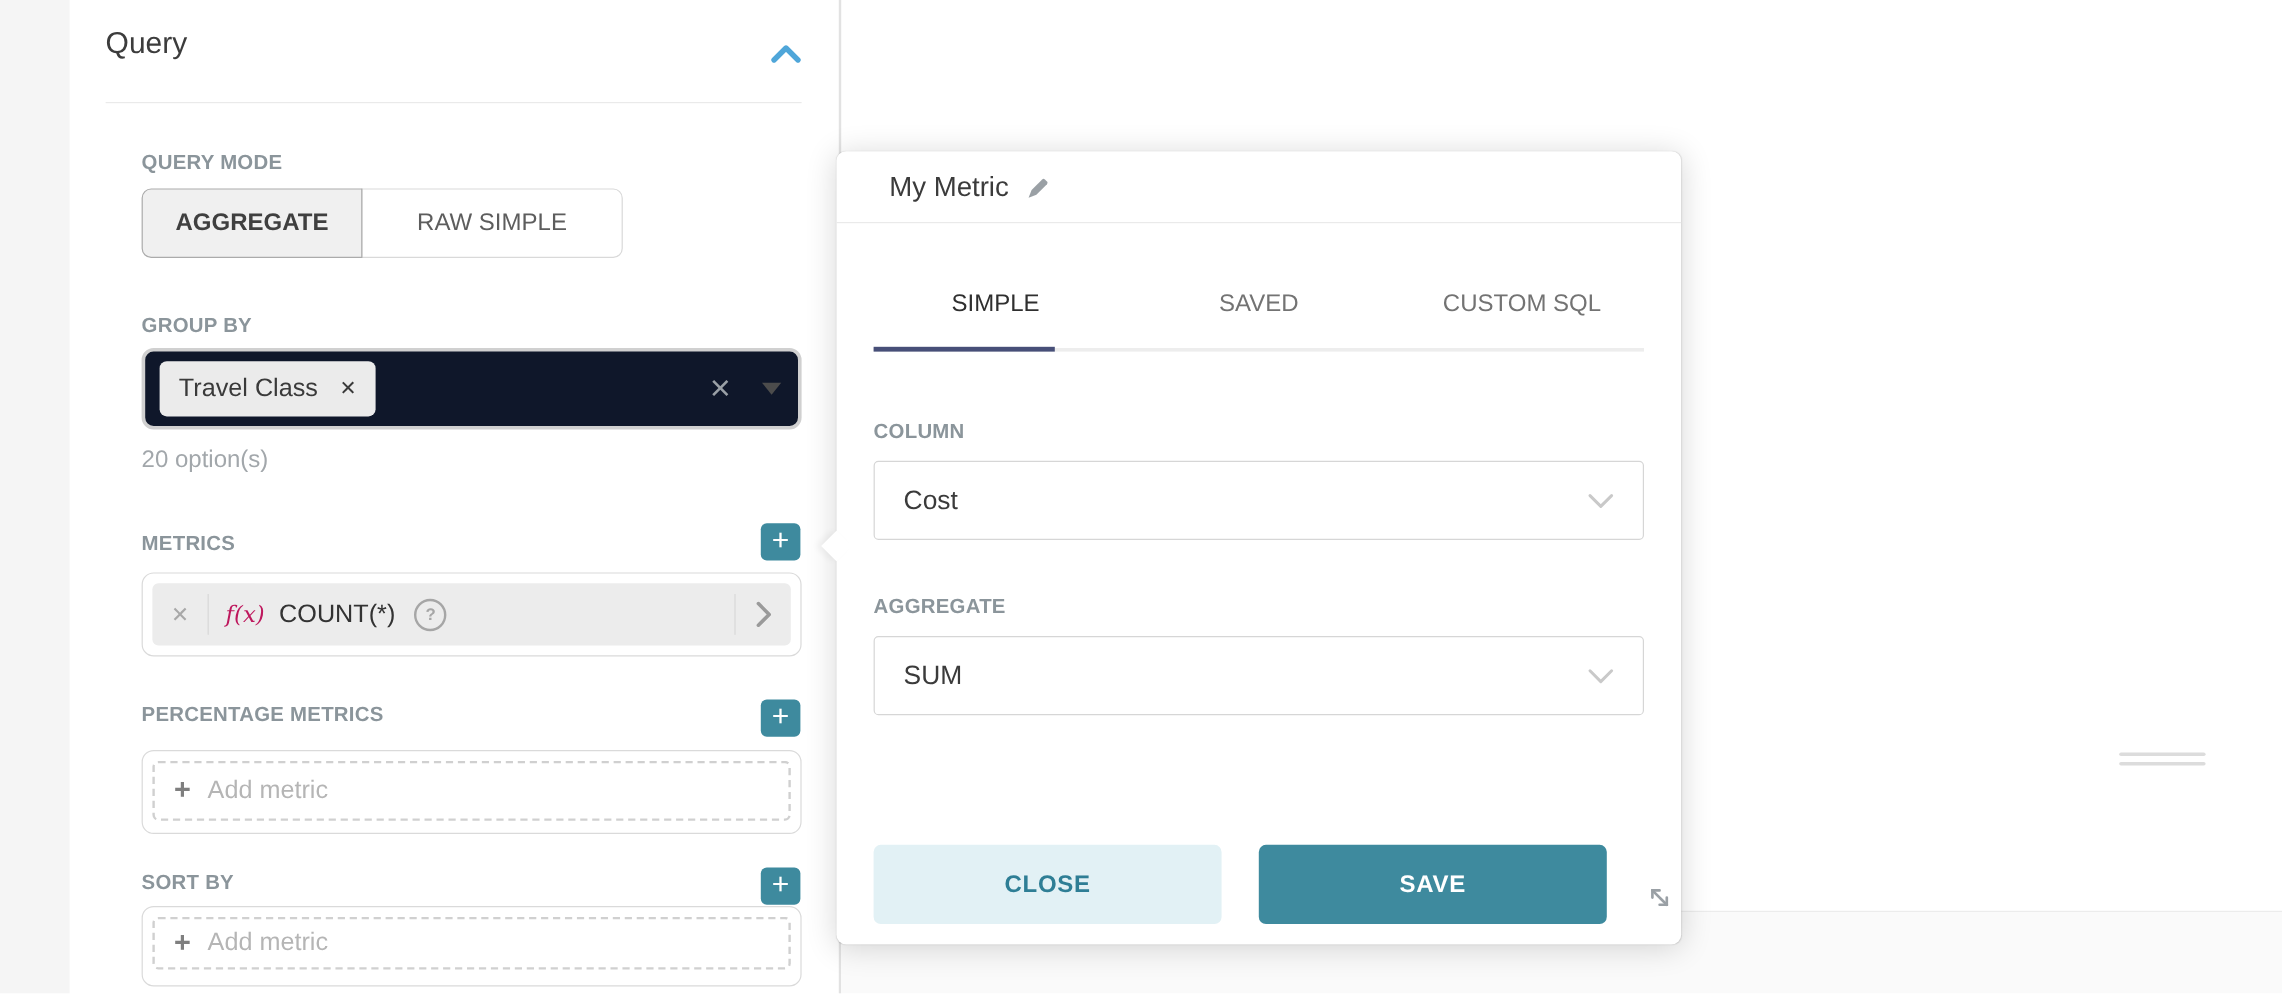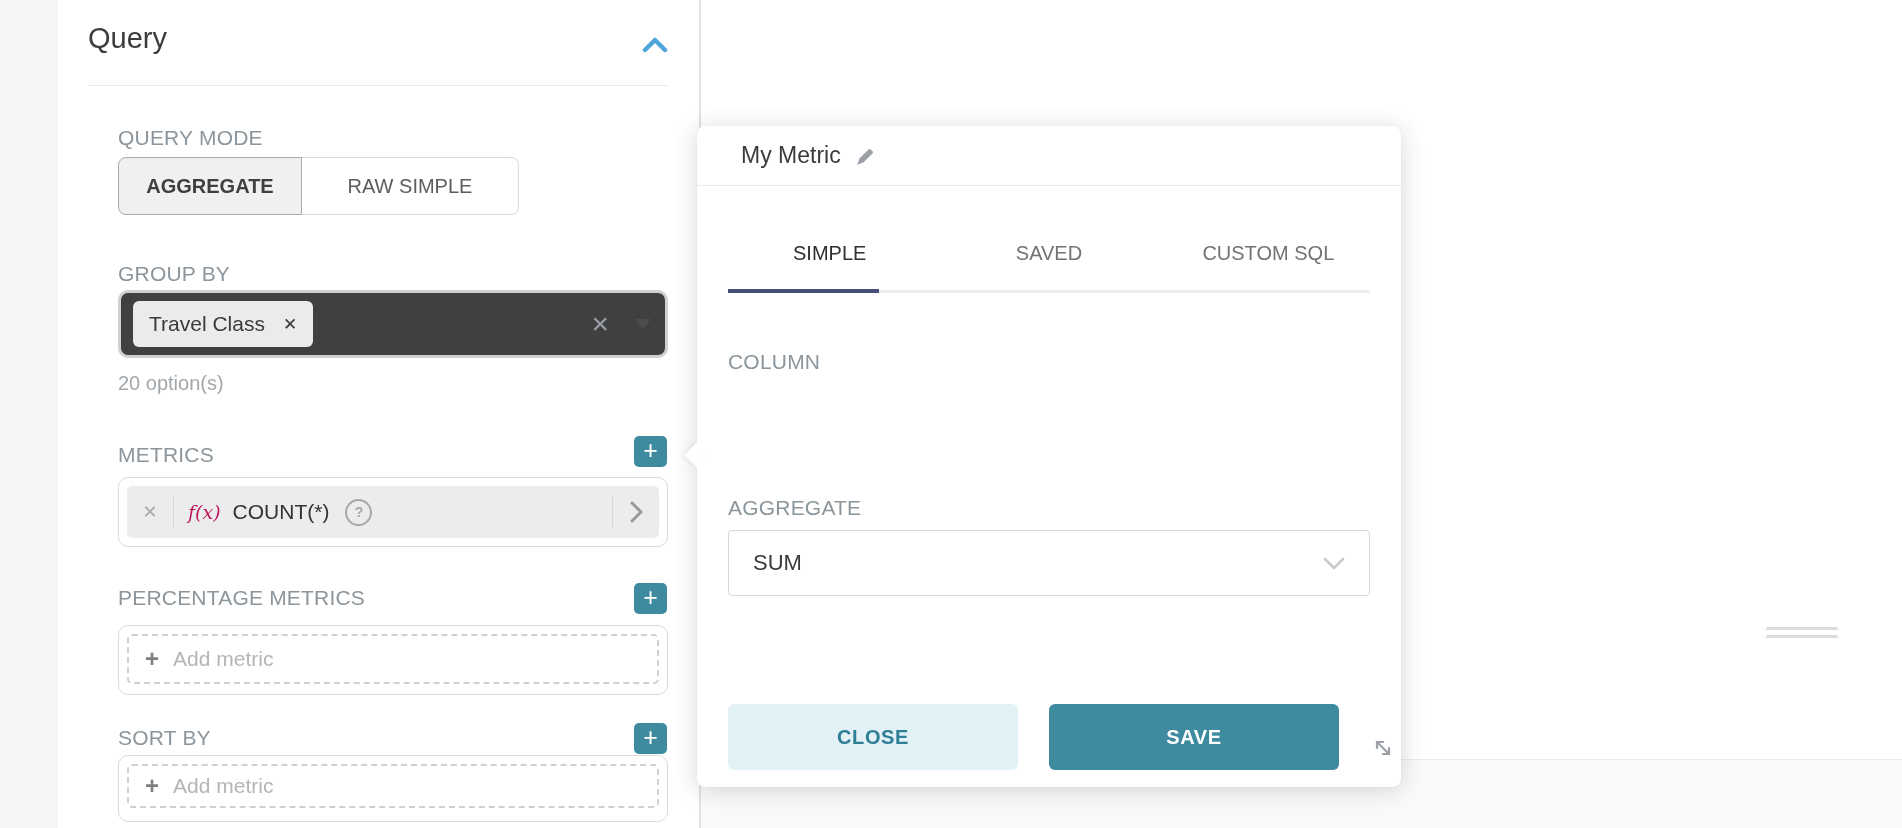--- a/index.html
+++ b/index.html
@@ -12,26 +12,26 @@
 
   
   .gutter{left:0;top:0;width:58px;height:828px;background:#f5f5f5;}
   .vdivider{left:699px;top:0;width:2px;height:828px;background:#e2e2e2;}
   .right-footer-line{left:701px;top:759px;width:1201px;height:1px;background:#ececec;}
   .right-footer{left:701px;top:760px;width:1201px;height:68px;background:#fafafa;}
   .drag-handle{left:1766px;top:627px;width:72px;}
   .drag-handle .bar{height:3px;border-radius:2px;background:#dcdcdc;margin-bottom:5px;}
 
   
-  .query-title{left:88px;top:22px;font-size:29px;font-weight:500;color:#3c3c3c;}
+  .query-title{left:88px;top:22px;font-size:25px;font-weight:500;color:#3c3c3c;}
   .collapse-chevron{left:642px;top:36px;width:26px;height:18px;}
   .query-divider{left:88px;top:85px;width:580px;height:1px;background:#eaeaea;}
 
   .ctl-label{
-    font-size:21px;font-weight:400;color:var(--label_gray,#8B959B);
+    font-size:17px;font-weight:700;color:var(--label_gray,#8B959B);
     letter-spacing:.2px;white-space:nowrap;
   }
   .lbl-query-mode{left:118px;top:126px;}
   .lbl-group-by{left:118px;top:262px;}
   .lbl-metrics{left:118px;top:443px;}
   .lbl-pct{left:118px;top:586px;}
   .lbl-sort{left:118px;top:726px;}
 
   .toggle{left:118px;top:157px;display:inline-flex;}
   .toggle .seg{
@@ -42,21 +42,21 @@
     width:184px;background:#f0f0f0;border:1px solid #ababab;
     border-radius:8px 0 0 8px;font-weight:bold;color:#3f3f3f;z-index:2;
   }
   .seg.plain{
     width:218px;background:#fff;border:1px solid #d9d9d9;margin-left:-1px;
     border-radius:0 8px 8px 0;color:#5d5d5d;z-index:1;
   }
 
   .groupby-box{
     left:118px;top:290px;width:550px;height:68px;box-sizing:border-box;
-    border:3px solid #d0d0d0;border-radius:10px;background:#404040;
+    border:3px solid #d0d0d0;border-radius:10px;background:#0f172a;
     display:flex;align-items:center;padding:0 14px 0 12px;
   }
   .chip{
     background:#ebebeb;border-radius:6px;height:46px;display:flex;align-items:center;
     padding:0 16px;font-size:21px;color:#3a3a3a;white-space:nowrap;
   }
   .chip .chip-x{margin-left:18px;font-size:17px;font-weight:bold;color:#3a3a3a;cursor:pointer;}
   .clear-x{margin-left:auto;font-size:30px;color:#9aa0a6;line-height:1;cursor:pointer;}
   .caret-down{
     margin-left:26px;width:0;height:0;cursor:pointer;
@@ -238,20 +238,27 @@
       <div class="tab active">SIMPLE</div>
       <div class="tab">SAVED</div>
       <div class="tab">CUSTOM SQL</div>
     </div>
     <div class="tab-line">
       <div class="tab-indicator"></div>
     </div>
   </div>
 
   <div class="ctl-label pop-label col">COLUMN</div>
+  <div class="select col">
+    <span>Cost</span>
+    <span class="sel-spacer"></span>
+    <svg width="22" height="13" viewBox="0 0 22 13">
+      <polyline points="2,2 11,11 20,2" fill="none" stroke="#c9c9c9" stroke-width="2.5" stroke-linecap="round" stroke-linejoin="round"></polyline>
+    </svg>
+  </div>
 
   <div class="ctl-label pop-label agg">AGGREGATE</div>
   <div class="select agg">
     <span>SUM</span>
     <span class="sel-spacer"></span>
     <svg width="22" height="13" viewBox="0 0 22 13">
       <polyline points="2,2 11,11 20,2" fill="none" stroke="#c9c9c9" stroke-width="2.5" stroke-linecap="round" stroke-linejoin="round"></polyline>
     </svg>
   </div>
 

